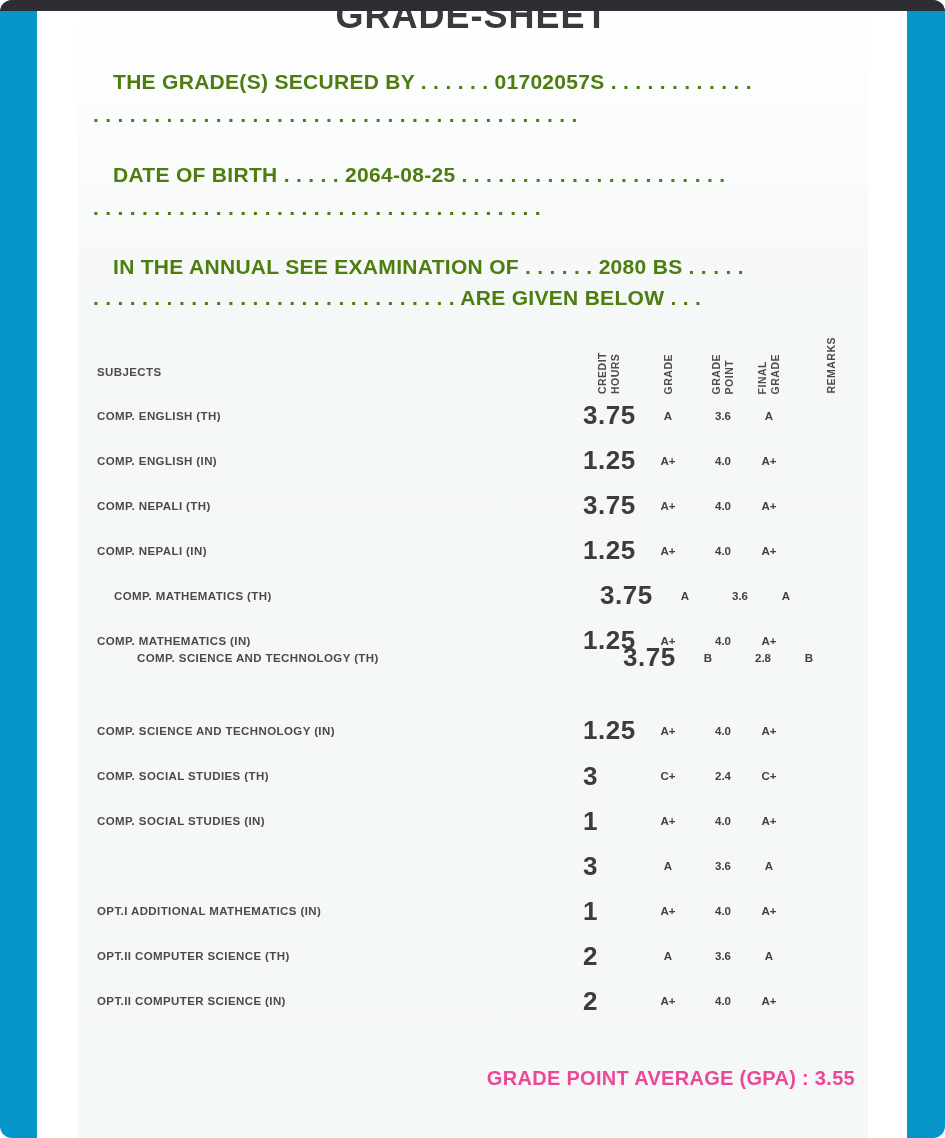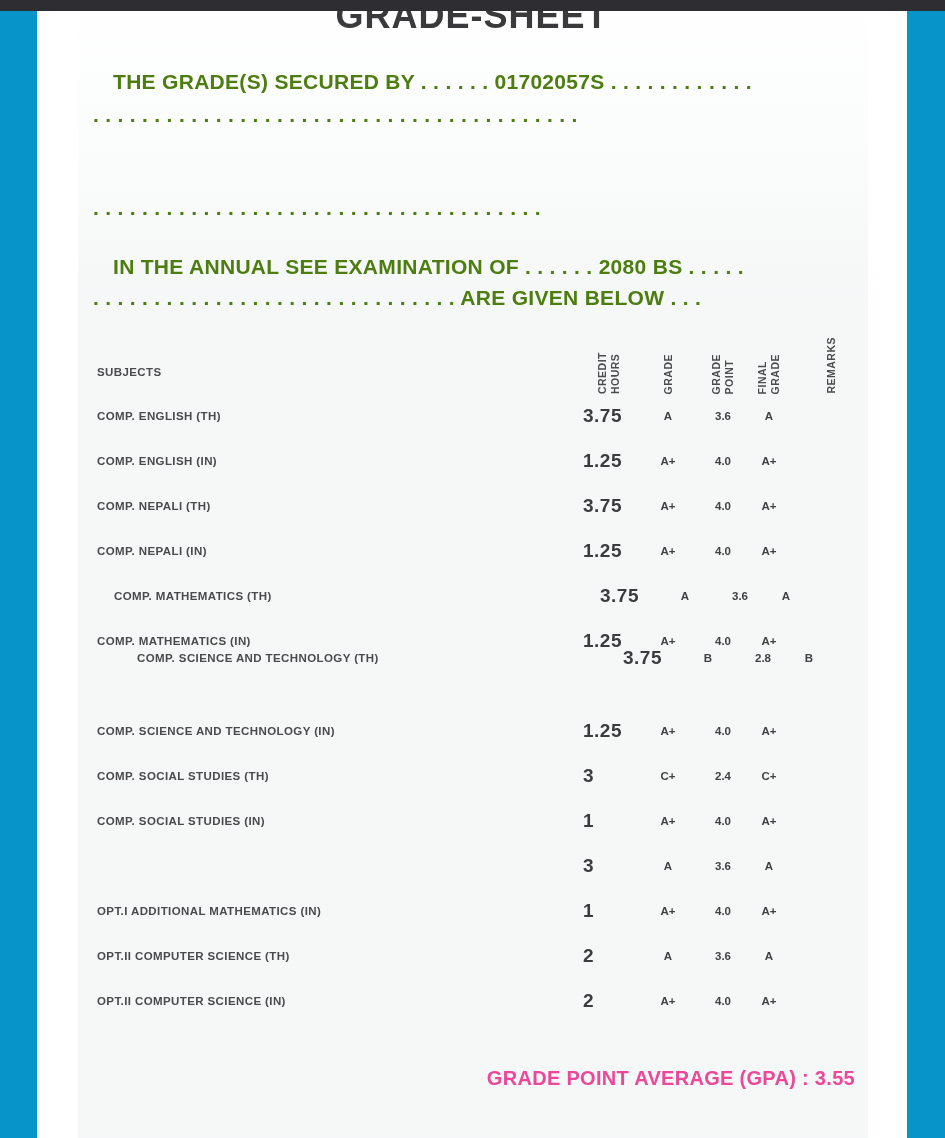--- a/index.html
+++ b/index.html
@@ -6,20 +6,21 @@
   body {
     width: 945px; height: 1138px;
     font-family: "Liberation Sans", sans-serif;
     overflow: hidden;
   }
   .screen {
     position: relative;
     width: 945px; height: 1138px;
     background: var(--blue, #0795c9);
     overflow: hidden;
+    border-radius: 12px;
   }
   
   .page {
     position: absolute;
     left: 37px; top: 0;
     width: 870px; height: 1138px;
     background: #ffffff;
   }
   .page-tint {
     position: absolute;
@@ -105,21 +106,21 @@
     left: 60px;
     font-size: 11.5px;
     font-weight: bold;
     letter-spacing: 0.4px;
     color: #4a4a4c;
     white-space: nowrap;
     text-align: center;
   }
   .cell-credit {
     left: 546px;
-    font-size: 19px;
+    font-size: 26px;
     font-weight: bold;
     letter-spacing: 0.5px;
     color: #3c3c3e;
   }
   .cell-small {
     width: 40px;
     justify-content: center;
     font-size: 11.5px;
     font-weight: bold;
     color: #414143;
@@ -147,20 +148,21 @@
   <div class="topbar"></div>
 
   <div class="page">
     <div class="page-tint"></div>
 
     <div class="doc-title">GRADE-SHEET</div>
 
     <div class="stmt-line stmt-indent" style="top:68px">THE GRADE(S) SECURED BY . . . . . . 01702057S . . . . . . . . . . . .</div>
     <div class="stmt-line stmt-cont" style="top:101px">. . . . . . . . . . . . . . . . . . . . . . . . . . . . . . . . . . . . . . . .</div>
 
+    <div class="stmt-line stmt-indent" style="top:161px">DATE OF BIRTH . . . . . 2064-08-25 . . . . . . . . . . . . . . . . . . . . . .</div>
     <div class="stmt-line stmt-cont" style="top:194px">. . . . . . . . . . . . . . . . . . . . . . . . . . . . . . . . . . . . .</div>
 
     <div class="stmt-line stmt-indent" style="top:253px">IN THE ANNUAL SEE EXAMINATION OF . . . . . . 2080 BS . . . . .</div>
     <div class="stmt-line stmt-cont" style="top:284px">. . . . . . . . . . . . . . . . . . . . . . . . . . . . . . ARE GIVEN BELOW . . .</div>
 
     <div class="subjects-label">SUBJECTS</div>
 
     <div class="vh vh-credit">
       <span class="vh-text">CREDIT
 HOURS</span>

